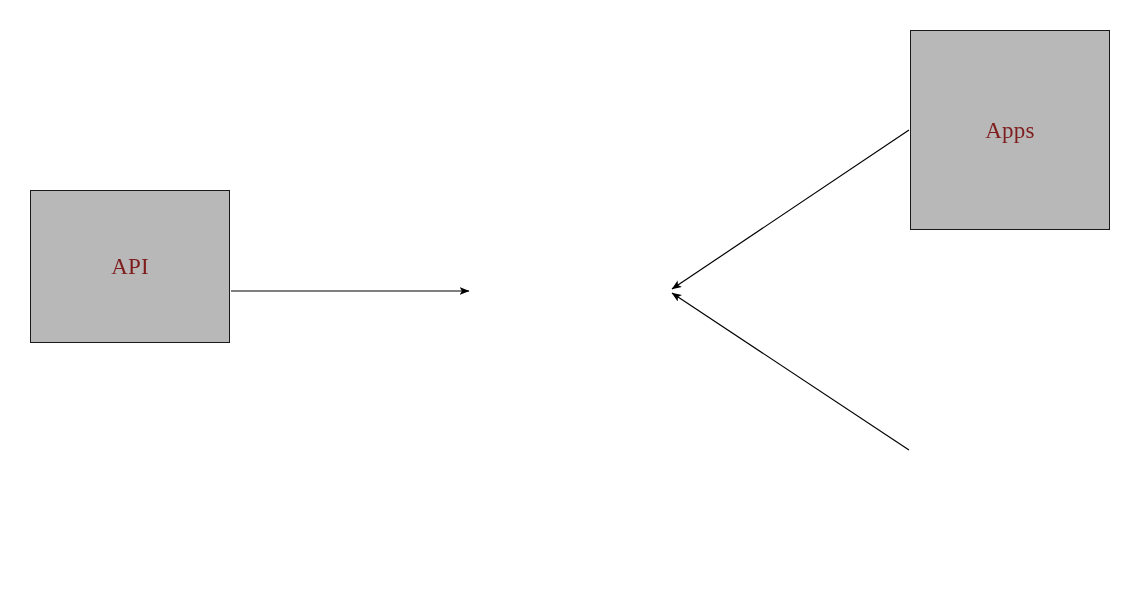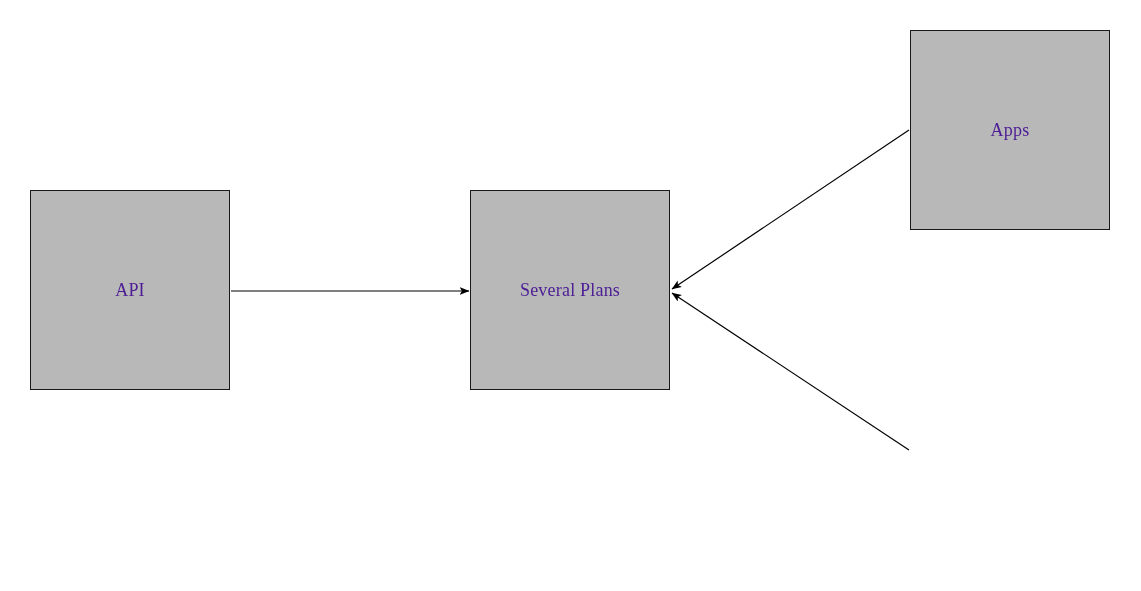--- a/index.html
+++ b/index.html
@@ -30,23 +30,23 @@
     position: absolute;
     box-sizing: border-box;
     background: #b8b8b8;
     border: 1px solid #1a1a1a;
     display: flex;
     align-items: center;
     justify-content: center;
   }
   .node-label {
     font-family: "Liberation Serif", "DejaVu Serif", serif;
-    font-size: 18px;
+    font-size: 23px;
     line-height: 1;
-    color: #4c1d95;
+    color: #7f1d1d;
     letter-spacing: 0.2px;
     white-space: nowrap;
   }
 </style>
 </head>
 <body>
 
 <div id="canvas">
 
   <svg id="edge-layer" viewBox="0 0 1141 591" width="1141" height="591" xmlns="http://www.w3.org/2000/svg">
@@ -56,26 +56,23 @@
       </marker>
     </defs>
 
     <line class="edge-line" stroke="#000000" stroke-width="1.2" marker-end="url(#arrow-end)" x1="231" y1="291" x2="469" y2="291"></line>
 
     <line class="edge-line" stroke="#000000" stroke-width="1.2" marker-end="url(#arrow-end)" x1="909" y1="130" x2="672" y2="289"></line>
 
     <line class="edge-line" stroke="#000000" stroke-width="1.2" marker-end="url(#arrow-end)" x1="909" y1="450" x2="672" y2="293"></line>
   </svg>
 
-  <div class="node" style="left:30px; top:190px; width:200px; height:200px;">
+  <div class="node" style="left:30px; top:190px; width:200px; height:153px;">
     <span class="node-label">API</span>
   </div>
 
-  <div class="node" style="left:470px; top:190px; width:200px; height:200px;">
-    <span class="node-label">Several Plans</span>
-  </div>
 
   <div class="node" style="left:910px; top:30px; width:200px; height:200px;">
     <span class="node-label">Apps</span>
   </div>
 
 
 </div>
 
 </body></html>

